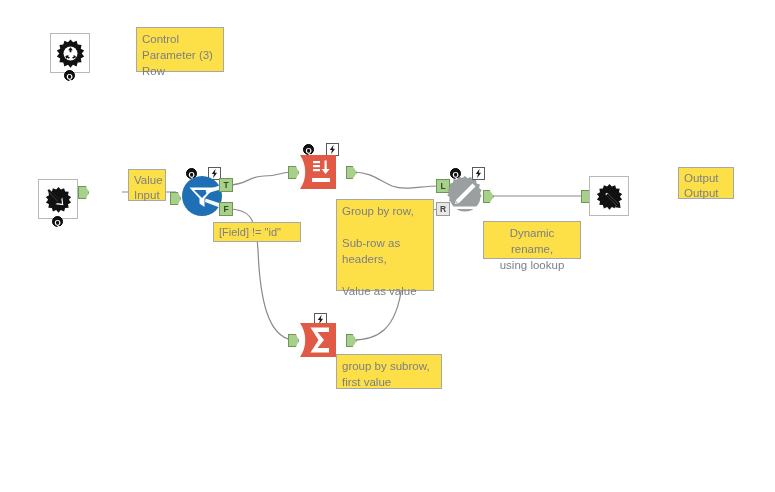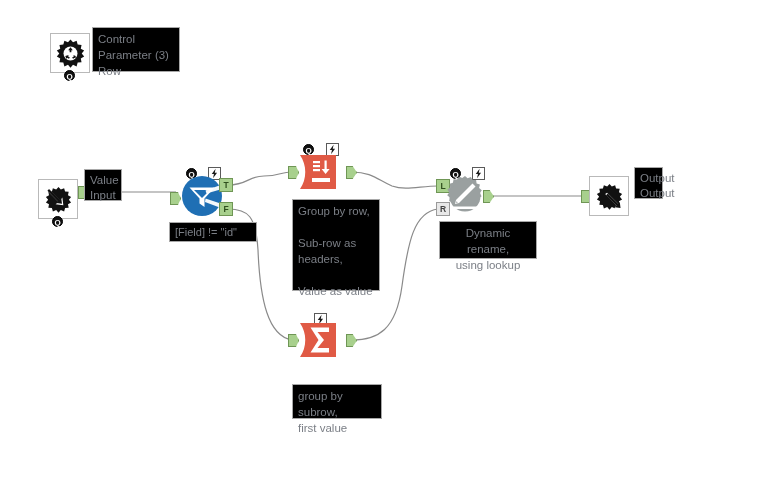--- a/index.html
+++ b/index.html
@@ -34,27 +34,28 @@
     width: 40px;
     height: 40px;
     border: 1px solid #b9b9b9;
     background: #ffffff;
     box-sizing: border-box;
   }
   
   .label-box {
     position: absolute;
     border: 1px solid #a8a8a8;
-    background: #000000;
+    background: #fde047;
     color: #7b7f86;
     font-size: 11.5px;
     line-height: 16px;
     padding: 3px 5px 4px 5px;
     box-sizing: border-box;
     white-space: pre-line;
+    margin-left: 44px;
   }
   
   .port {
     position: absolute;
     width: 11px;
     height: 13px;
     background: #a8d08d;
     border: 1px solid #6f9655;
     box-sizing: border-box;
   }
@@ -201,21 +202,21 @@
       <svg width="44" height="34" viewBox="0 0 44 34">
         <path fill="#e05a45" d="M0 0 L36 0 L36 34 L0 34 C7 24 7 10 0 0 Z"></path>
         <rect x="13" y="6" width="7" height="2.2" fill="#ffffff"></rect>
         <rect x="13" y="10" width="7" height="2.2" fill="#ffffff"></rect>
         <rect x="13" y="14" width="7" height="2.2" fill="#ffffff"></rect>
         <path fill="#ffffff" d="M24.5 5.5 L26.7 5.5 L26.7 14.0 L29.6 14.0 L25.6 19.0 L21.6 14.0 L24.5 14.0 Z"></path>
         <rect x="12" y="23" width="18" height="4" fill="#ffffff"></rect>
       </svg>
     </div>
     <div class="port port-out" style="left:346px; top:166px;"></div>
-    <div class="label-box" style="left:292px; top:199px; width:88px; height:92px;">Group by row,
+    <div class="label-box" style="left:292px; top:199px; width:98px; height:92px;">Group by row,
 
 Sub-row as
 headers,
 
 Value as value</div>
   </div>
 
   <div class="node">
     <div class="badge-bolt" style="left:314px; top:313px;">
       <svg width="11" height="11" viewBox="0 0 12 12">
@@ -223,21 +224,21 @@
       </svg>
     </div>
     <div class="port port-in" style="left:288px; top:334px;"></div>
     <div class="icon-wrap" style="left:300px; top:323px;">
       <svg width="44" height="34" viewBox="0 0 44 34">
         <path fill="#e05a45" d="M0 0 L36 0 L36 34 L0 34 C7 24 7 10 0 0 Z"></path>
         <path fill="#ffffff" d="M10.5 4.5 L29.0 4.5 L29.0 9.0 L17.5 9.0 L24.0 17.0 L17.5 25.0 L29.0 25.0 L29.0 29.5 L10.5 29.5 L18.5 17.0 Z"></path>
       </svg>
     </div>
     <div class="port port-out" style="left:346px; top:334px;"></div>
-    <div class="label-box" style="left:292px; top:384px; width:90px; height:35px;">group by subrow,
+    <div class="label-box" style="left:292px; top:354px; width:106px; height:35px;">group by subrow,
 first value</div>
   </div>
 
   <div class="node">
     <div class="badge-q" style="left:450px; top:168px;">Q</div>
     <div class="badge-bolt" style="left:472px; top:167px;">
       <svg width="11" height="11" viewBox="0 0 12 12">
         <path fill="#1a1a1a" d="M7.2 0.8 L3.0 6.6 L5.4 6.6 L4.4 11.2 L8.8 5.2 L6.3 5.2 Z"></path>
       </svg>
     </div>
@@ -261,17 +262,17 @@
     <div class="port port-in" style="left:581px; top:190px;"></div>
     <div class="tool-box" style="left:589px; top:176px;">
       <div class="icon-wrap" style="left:4px; top:4px;">
         <svg width="31" height="31" viewBox="0 0 32 32">
           <path fill="#111111" d="M16 3 l2.4 2.7 3.4 -1.4 1.0 3.5 3.7 0.3 -0.7 3.6 3.2 1.8 -2.3 2.8 2.3 2.8 -3.2 1.8 0.7 3.6 -3.7 0.3 -1.0 3.5 -3.4 -1.4 -2.4 2.7 -2.4 -2.7 -3.4 1.4 -1.0 -3.5 -3.7 -0.3 0.7 -3.6 -3.2 -1.8 2.3 -2.8 -2.3 -2.8 3.2 -1.8 -0.7 -3.6 3.7 -0.3 1.0 -3.5 3.4 1.4z"></path>
           <path fill="#ffffff" d="M13.5 12.0 L25.5 24.0 L28.0 21.0 L29.0 29.5 L20.5 28.5 L23.5 25.5 L11.5 13.5 Z"></path>
           <path fill="#111111" d="M14.2 12.8 L25.0 23.6 L26.6 21.8 L27.4 27.8 L21.4 27.0 L23.2 25.4 L12.4 14.6 Z"></path>
         </svg>
       </div>
     </div>
-    <div class="label-box" style="left:634px; top:167px; width:29px; height:32px; line-height:15px;">Output
+    <div class="label-box" style="left:634px; top:167px; width:56px; height:32px; line-height:15px;">Output
 Output</div>
   </div>
 
 </div>
 
 </body></html>

